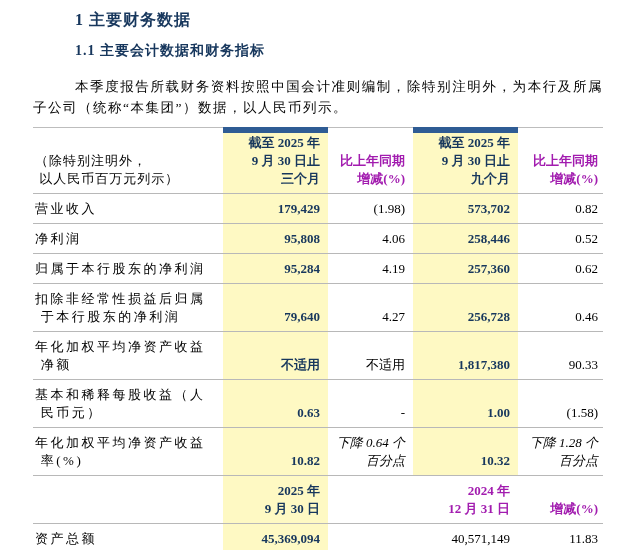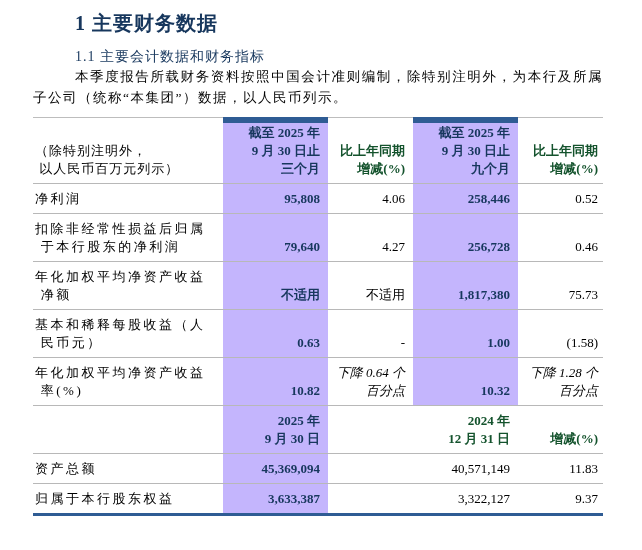--- a/index.html
+++ b/index.html
@@ -3,29 +3,29 @@
 <meta charset="utf-8">
 <style>
   html,body { margin:0; padding:0; }
   body {
     width:642px; height:550px; background:#ffffff; overflow:hidden;
     font-family:"Liberation Serif","DejaVu Serif",serif; color:#000;
   }
   .page { padding:6px 39px 0 33px; }
 
   .h1 {
-    margin:4px 0 0 42px; font-size:20px; font-weight:bold;
+    margin:4px 0 0 42px; font-size:16px; font-weight:bold;
     color:#17375D; letter-spacing:1px;
   }
   .h2 {
-    margin:11px 0 0 42px; font-size:14px; font-weight:normal;
+    margin:11px 0 0 42px; font-size:14px; font-weight:bold;
     color:#17375D; letter-spacing:1px;
   }
   .intro {
-    margin:0 0 0 0; font-size:13.5px; line-height:21px;
+    margin:16px 0 0 0; font-size:13.5px; line-height:21px;
     text-indent:42px; letter-spacing:1.5px; text-align:justify; color:#050505;
   }
 
   .tablewrap { position:relative; margin-top:9px; }
   .bar { position:absolute; top:0; height:6px; background:#2F5C94; }
   .bar-left  { left:190px; width:105px; }
   .bar-right { left:380px; width:105px; }
 
   table.fin {
     border-collapse:collapse; table-layout:fixed; width:570px;
@@ -37,22 +37,22 @@
   col.c-w1 { width:85px; }
   col.c-g2 { width:105px; }
   col.c-w2 { width:85px; }
 
   td {
     vertical-align:bottom; border-bottom:1px solid #b8b8b8;
     padding:6px 8px 5px 0; font-size:13px; line-height:18px;
   }
   td.lbl { padding-left:2px; letter-spacing:2.5px; white-space:pre-wrap; text-align:left; }
   td.num { text-align:right; }
-  td.grey { background:#c4b5fd; color:#17375D; font-weight:bold;margin-top:35px; }
-  td.bold-blk { font-weight:bold; color:#14532d; }
+  td.grey { background:#fef9c3; color:#17375D; font-weight:bold;margin-top:35px; }
+  td.bold-blk { font-weight:bold; color:#a21caf; }
   td.endcol { padding-right:5px; }
   tr.hdr td { white-space:pre-wrap; }
   tr.hdr td.lbl { letter-spacing:1px;margin-left:16px; }
   tr.last td { border-bottom:none; }
   td.wrapcell { white-space:pre-wrap;font-style:italic; }
 </style>
 </head>
 <body>
 
 <div class="page">
@@ -83,41 +83,55 @@
           <td class="num bold-blk">比上年同期
 增减(%)</td>
           <td class="num grey">截至 2025 年
 9 月 30 日止
 九个月</td>
           <td class="num bold-blk endcol">比上年同期
 增减(%)</td>
         </tr>
 
         <tr>
+          <td class="lbl">营业收入</td>
+          <td class="num grey">179,429</td>
+          <td class="num">(1.98)</td>
+          <td class="num grey">573,702</td>
+          <td class="num endcol">0.82</td>
+        </tr>
+        <tr>
           <td class="lbl">净利润</td>
           <td class="num grey">95,808</td>
           <td class="num">4.06</td>
           <td class="num grey">258,446</td>
           <td class="num endcol">0.52</td>
+        </tr>
+        <tr>
+          <td class="lbl">归属于本行股东的净利润</td>
+          <td class="num grey">95,284</td>
+          <td class="num">4.19</td>
+          <td class="num grey">257,360</td>
+          <td class="num endcol">0.62</td>
         </tr>
         <tr>
           <td class="lbl">扣除非经常性损益后归属
  于本行股东的净利润</td>
           <td class="num grey">79,640</td>
           <td class="num">4.27</td>
           <td class="num grey">256,728</td>
           <td class="num endcol">0.46</td>
         </tr>
         <tr>
           <td class="lbl">年化加权平均净资产收益
  净额</td>
           <td class="num grey">不适用</td>
           <td class="num">不适用</td>
           <td class="num grey">1,817,380</td>
-          <td class="num endcol">75.73</td>
+          <td class="num endcol">90.33</td>
         </tr>
         <tr>
           <td class="lbl">基本和稀释每股收益（人
  民币元）</td>
           <td class="num grey">0.63</td>
           <td class="num">-</td>
           <td class="num grey">1.00</td>
           <td class="num endcol">(1.58)</td>
         </tr>
         <tr>

